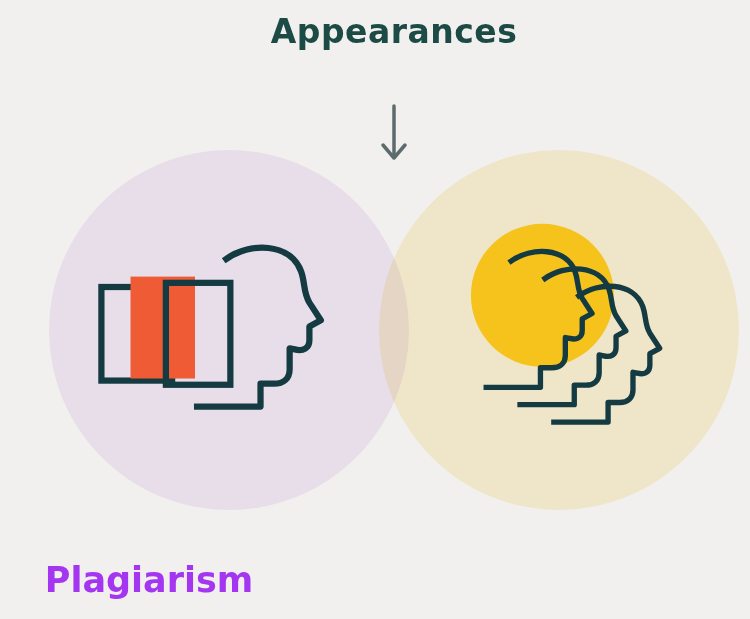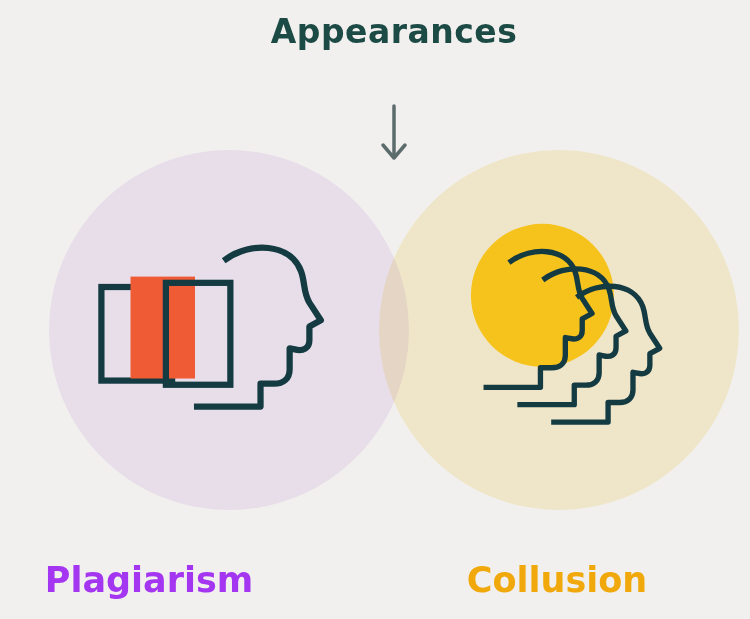--- a/index.html
+++ b/index.html
@@ -89,15 +89,14 @@
   </svg>
 
   <svg class="icon-right-svg" width="232" height="230" viewBox="0 0 240 238">
     <circle class="sun-fill" cx="78" cy="80" r="74"></circle>
     <use href="#head-profile" class="head-stroke" transform="translate(18,28) scale(0.92)"></use>
     <use href="#head-profile" class="head-stroke" transform="translate(53,46) scale(0.92)"></use>
     <use href="#head-profile" class="head-stroke" transform="translate(88,64) scale(0.92)"></use>
   </svg>
 
   <div class="venn-label left">Plagiarism</div>
-  <div class="venn-label right">Collusion</div>
 
 </div>
 
 </body></html>

